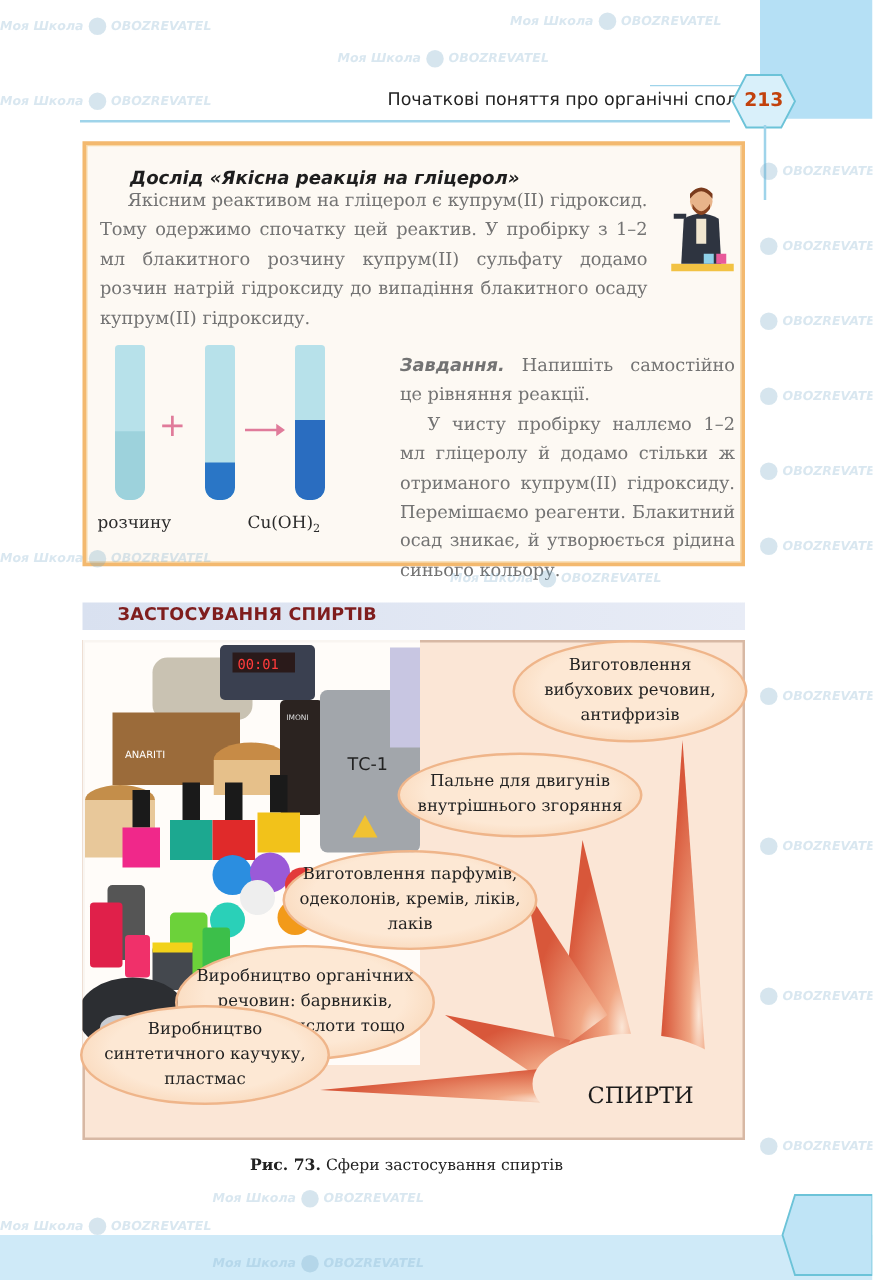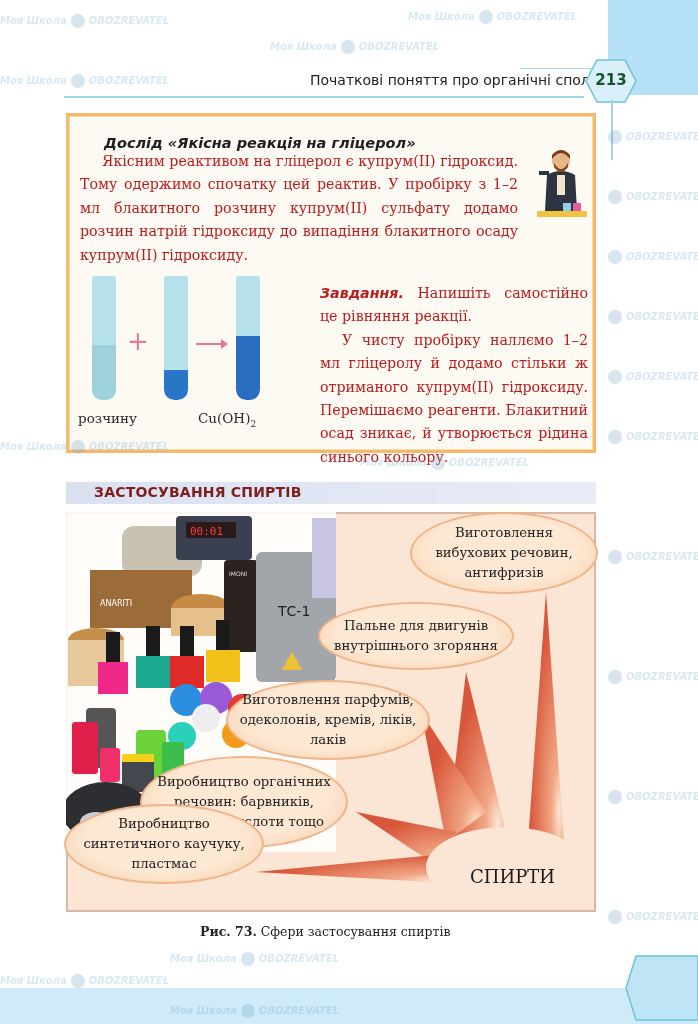--- a/index.html
+++ b/index.html
@@ -7,26 +7,26 @@
   body { position: relative; font-family: "DejaVu Serif", serif; color: #2a2a2a; }
 
   .side-strip { position: absolute; left: 608px; top: 0; width: 90px; height: 95px; background: #b5e0f5; }
   .bottom-band { position: absolute; left: 0; top: 988px; width: 698px; height: 36px; background: #cfeaf8; }
   .bottom-hex { position: absolute; left: 624px; top: 952px; width: 74px; height: 72px; }
 
   .header-line { position: absolute; left: 64px; top: 96px; width: 520px; height: 2px; background: #9fd4ea; }
   .header-line-top { position: absolute; left: 520px; top: 68px; width: 80px; height: 1px; background: #9fd4ea; }
   .running-title { position: absolute; left: 310px; top: 72px; font-family: "DejaVu Sans", sans-serif; font-size: 14px; color: #222; }
   .page-num-hex { position: absolute; left: 584px; top: 58px; width: 54px; height: 46px; }
-  .page-num { position: absolute; left: 584px; top: 71px; width: 54px; text-align: center; font-family: "DejaVu Sans", sans-serif; font-weight: bold; font-size: 15px; color: #14532d; }
+  .page-num { position: absolute; left: 584px; top: 71px; width: 54px; text-align: center; font-family: "DejaVu Sans", sans-serif; font-weight: bold; font-size: 15px; color: #c2410c; }
   .vert-line { position: absolute; left: 611px; top: 100px; width: 2px; height: 60px; background: #9fd4ea; }
 
   .exp-box { position: absolute; left: 66px; top: 113px; width: 530px; height: 340px; background: #fdf9f3; border: 3px solid #f3b96f; box-shadow: 0 0 0 1px #f8d9a8 inset; }
   .exp-title { position: absolute; left: 104px; top: 135px; font-family: "DejaVu Sans", sans-serif; font-style: italic; font-weight: bold; font-size: 14.5px; color: #1e1e1e; }
-  .para { position: absolute; font-size: 14.2px; line-height: 23.4px; color: #b91c1c; text-align: justify; }
+  .para { position: absolute; font-size: 14.2px; line-height: 23.4px; color: #737373; text-align: justify; }
   .p1 { left: 80px; top: 150px; width: 438px; }
   .p1 .ind { display: inline-block; width: 22px; }
   .p2 { left: 320px; top: 258px; width: 268px; margin-top: 24px; }
   .p2 .task { font-family: "DejaVu Sans", sans-serif; font-style: italic; font-weight: bold; }
   .p2 .ind { display: inline-block; width: 22px; }
 
   .teacher { position: absolute; left: 533px; top: 145px; width: 56px; height: 80px; }
   .tube { position: absolute; width: 24px; border-radius: 3px 3px 10px 10px; background: #b7e1ea; overflow: hidden; }
   .tube .liquid { position: absolute; left: 0; bottom: 0; width: 100%; border-radius: 0 0 10px 10px; }
   .tube1 { left: 92px; top: 276px; height: 124px; }

